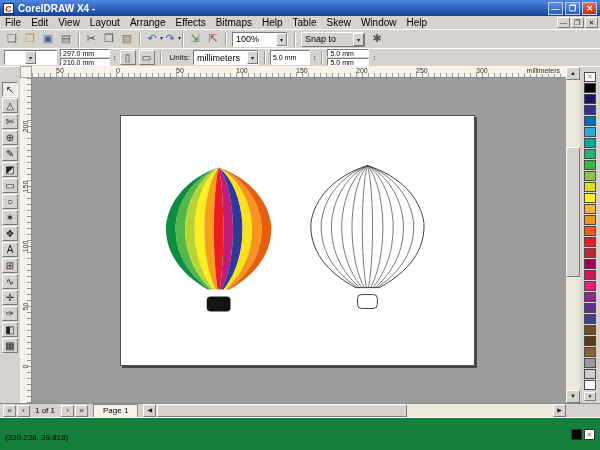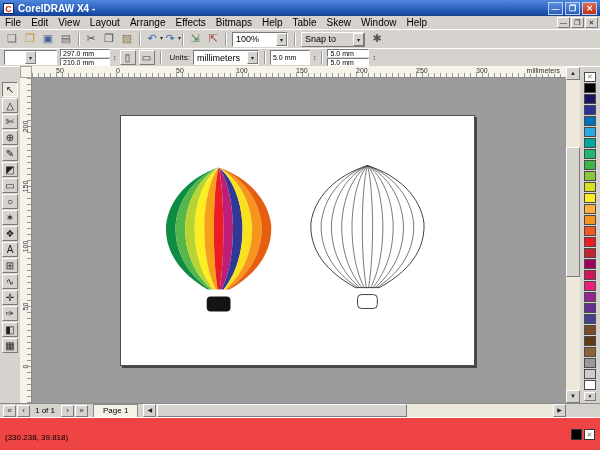--- a/index.html
+++ b/index.html
@@ -103,21 +103,21 @@
   .page-indicator { font-size:8px; padding:0 5px; white-space:nowrap; }
   .page-tab { height:13px; padding:0 9px; background:#f5f3ea; border:1px solid #8a8a8a; border-bottom:none;
     font-size:8px; line-height:12px; margin-left:5px; white-space:nowrap; }
   #hscroll { flex:1; height:13px; background:#ece9da; position:relative; margin-left:5px; }
   .hs-btn { position:absolute; top:0; width:13px; height:13px; font-size:6px; line-height:11px; text-align:center; color:#222; }
   #hs-left { left:0; } #hs-right { right:0; }
   #hs-thumb { position:absolute; left:14px; top:0; width:250px; height:13px; }
   #bb-corner { width:34px; height:14px; background:#d6d3ce; }
 
   
-  #statusbar { position:absolute; left:0; right:0; bottom:0; height:33px; background:#ef4444;
+  #statusbar { position:absolute; left:0; right:0; bottom:0; height:33px; background:#15803d;
     border-top:1px solid #fff; }
   .coords { position:absolute; left:5px; top:15px; font-size:8px; white-space:nowrap; }
   .hint { position:absolute; left:76px; top:15px; font-size:8px; white-space:nowrap; }
   .status-swatches { position:absolute; right:5px; top:11px; display:flex; gap:2px; }
   .sw { width:11px; height:11px; border:1px solid #333; font-size:7px; line-height:9px; text-align:center; color:#777; }
   .sw.fill { background:#000; }
   .sw.outline { background:#fff; }
 </style>
 </head>
 <body>

